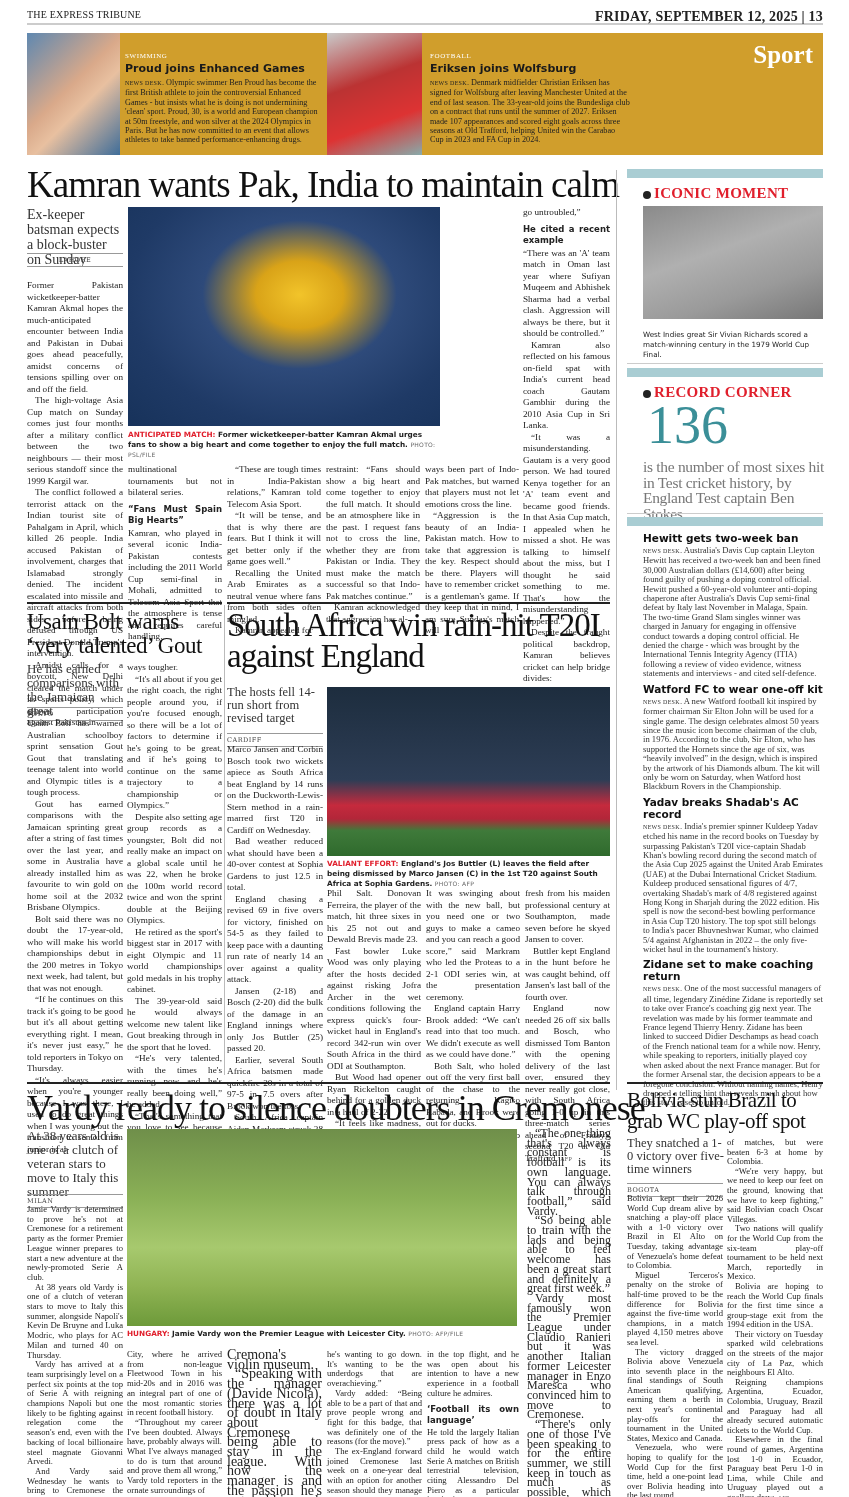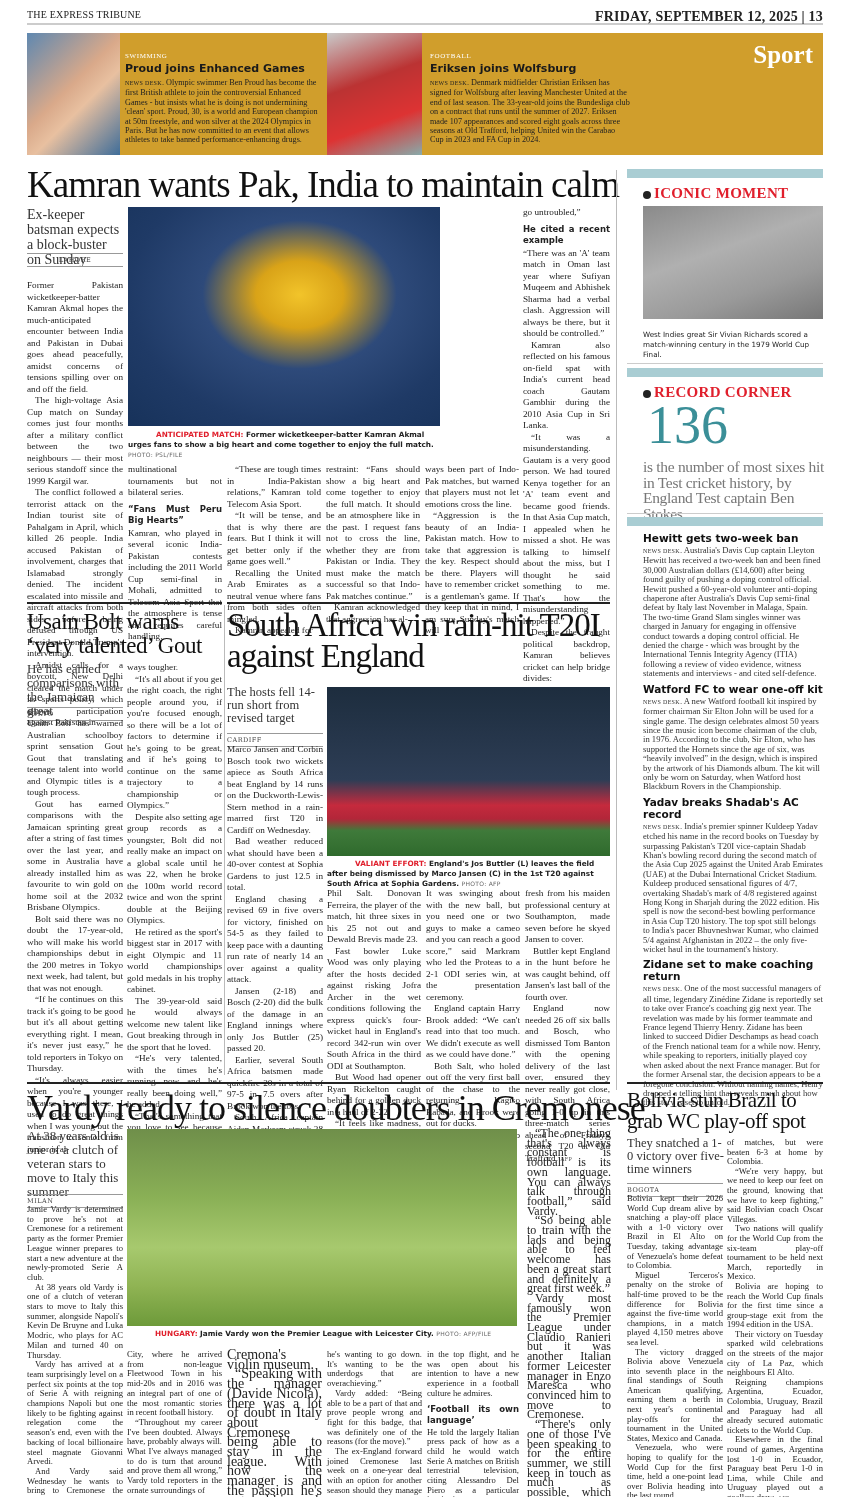--- a/index.html
+++ b/index.html
@@ -18,21 +18,21 @@
   .banner .sport { position: absolute; right: 10px; top: 8px; font-family: "Liberation Serif", serif; font-size: 25px; font-weight: bold; color: #fff; }
   .kicker { font-size: 6px; letter-spacing: 0.3px; text-transform: uppercase; }
   .h1 { font-family: "Liberation Serif", serif; color: #111; line-height: 1; letter-spacing: -1px; }
   .deck { font-family: "Liberation Serif", serif; color: #333; font-size: 17px; line-height: 17px; }
   .dateline { font-size: 6.5px; letter-spacing: 0.5px; border-top: 1px solid #999; border-bottom: 1px solid #999; padding: 2px 0; color: #444; }
   .col { font-family: "Liberation Serif", serif; font-size: 9.2px; line-height: 11.5px; color: #222; text-align: justify; }
   .col p { text-indent: 8px; }
   .col p.ni { text-indent: 0; }
   .sub { font-family: "DejaVu Sans", sans-serif; font-weight: bold; font-size: 8.5px; line-height: 11px; margin-top: 5px; margin-bottom: 2px; }
   .caption { font-family: "DejaVu Sans", sans-serif; font-size: 7.3px; line-height: 10px; font-weight: bold; color: #222; }
-  .caption .lead { color: #e01f2c; font-weight: bold; margin-left: 28px; }
+  .caption .lead { color: #e01f2c; font-weight: bold; }
   .caption .credit { font-weight: normal; font-size: 6px; color: #666; letter-spacing: 0.3px; }
   .rule { background: #222; height: 2px; }
   .vrule { background: #bbb; width: 1px; }
   .side-band { background: #a9cdd3; height: 9px; }
   .side-label { font-family: "Liberation Serif", serif; font-size: 15px; font-weight: bold; color: #e01f2c; letter-spacing: 0.3px; }
   .side-label .dot { display: inline-block; width: 8px; height: 8px; border-radius: 50%; background: #222; margin-right: 3px; vertical-align: -1px; }
   .brief-h { font-family: "DejaVu Sans", sans-serif; font-weight: bold; font-size: 10.5px; color: #111; margin-top: 4px; }
   .brief-b { font-family: "Liberation Serif", serif; font-size: 8.6px; line-height: 9.4px; color: #333; margin-top: 2px; }
   .img { overflow: hidden; }
   .img-kamran { background: radial-gradient(ellipse at 55% 40%, #f2c42a 0%, #d9a318 18%, #2e4a7a 40%, #1f3a66 70%, #17325a 100%); }
@@ -70,21 +70,21 @@
 <div class="abs col" style="left:27px;top:280px;width:96px;">
   <p class="ni">Former Pakistan wicketkeeper-batter Kamran Akmal hopes the much-anticipated encounter between India and Pakistan in Dubai goes ahead peacefully, amidst concerns of tensions spilling over on and off the field.</p>
   <p>The high-voltage Asia Cup match on Sunday comes just four months after a military conflict between the two neighbours — their most serious standoff since the 1999 Kargil war.</p>
   <p>The conflict followed a terrorist attack on the Indian tourist site of Pahalgam in April, which killed 26 people. India accused Pakistan of involvement, charges that Islamabad strongly denied. The incident escalated into missile and aircraft attacks from both sides before being defused through US President Donald Trump's intervention.</p>
   <p>Amidst calls for a boycott, New Delhi cleared the match under its sports policy, which allows participation against Pakistan in</p>
 </div>
 <div class="abs img img-kamran" style="left:128px;top:207px;width:312px;height:219px;"></div>
 <div class="abs caption" style="left:128px;top:430px;width:312px;"><span class="lead">ANTICIPATED MATCH:</span> <span>Former wicketkeeper-batter Kamran Akmal urges fans to show a big heart and come together to enjoy the full match.</span> <span class="credit">PHOTO: PSL/FILE</span></div>
 <div class="abs col" style="left:128px;top:464px;width:94px;">
   <p class="ni">multinational tournaments but not bilateral series.</p>
-  <div class="sub">“Fans Must Peru Big Hearts”</div>
+  <div class="sub">“Fans Must Spain Big Hearts”</div>
   <p class="ni">Kamran, who played in several iconic India-Pakistan contests including the 2011 World Cup semi-final in Mohali, admitted to Telecom Asia Sport that the atmosphere is tense and requires careful handling.</p>
 </div>
 <div class="abs col" style="left:227px;top:464px;width:94px;">
   <p>“These are tough times in India-Pakistan relations,” Kamran told Telecom Asia Sport.</p>
   <p>“It will be tense, and that is why there are fears. But I think it will get better only if the game goes well.”</p>
   <p>Recalling the United Arab Emirates as a neutral venue where fans from both sides often mingled,</p>
   <p>Kamran appealed for</p>
 </div>
 <div class="abs col" style="left:326px;top:464px;width:94px;">
   <p class="ni">restraint: “Fans should show a big heart and come together to enjoy the full match. It should be an atmosphere like in the past. I request fans not to cross the line, whether they are from Pakistan or India. They must make the match successful so that Indo-Pak matches continue.”</p>

